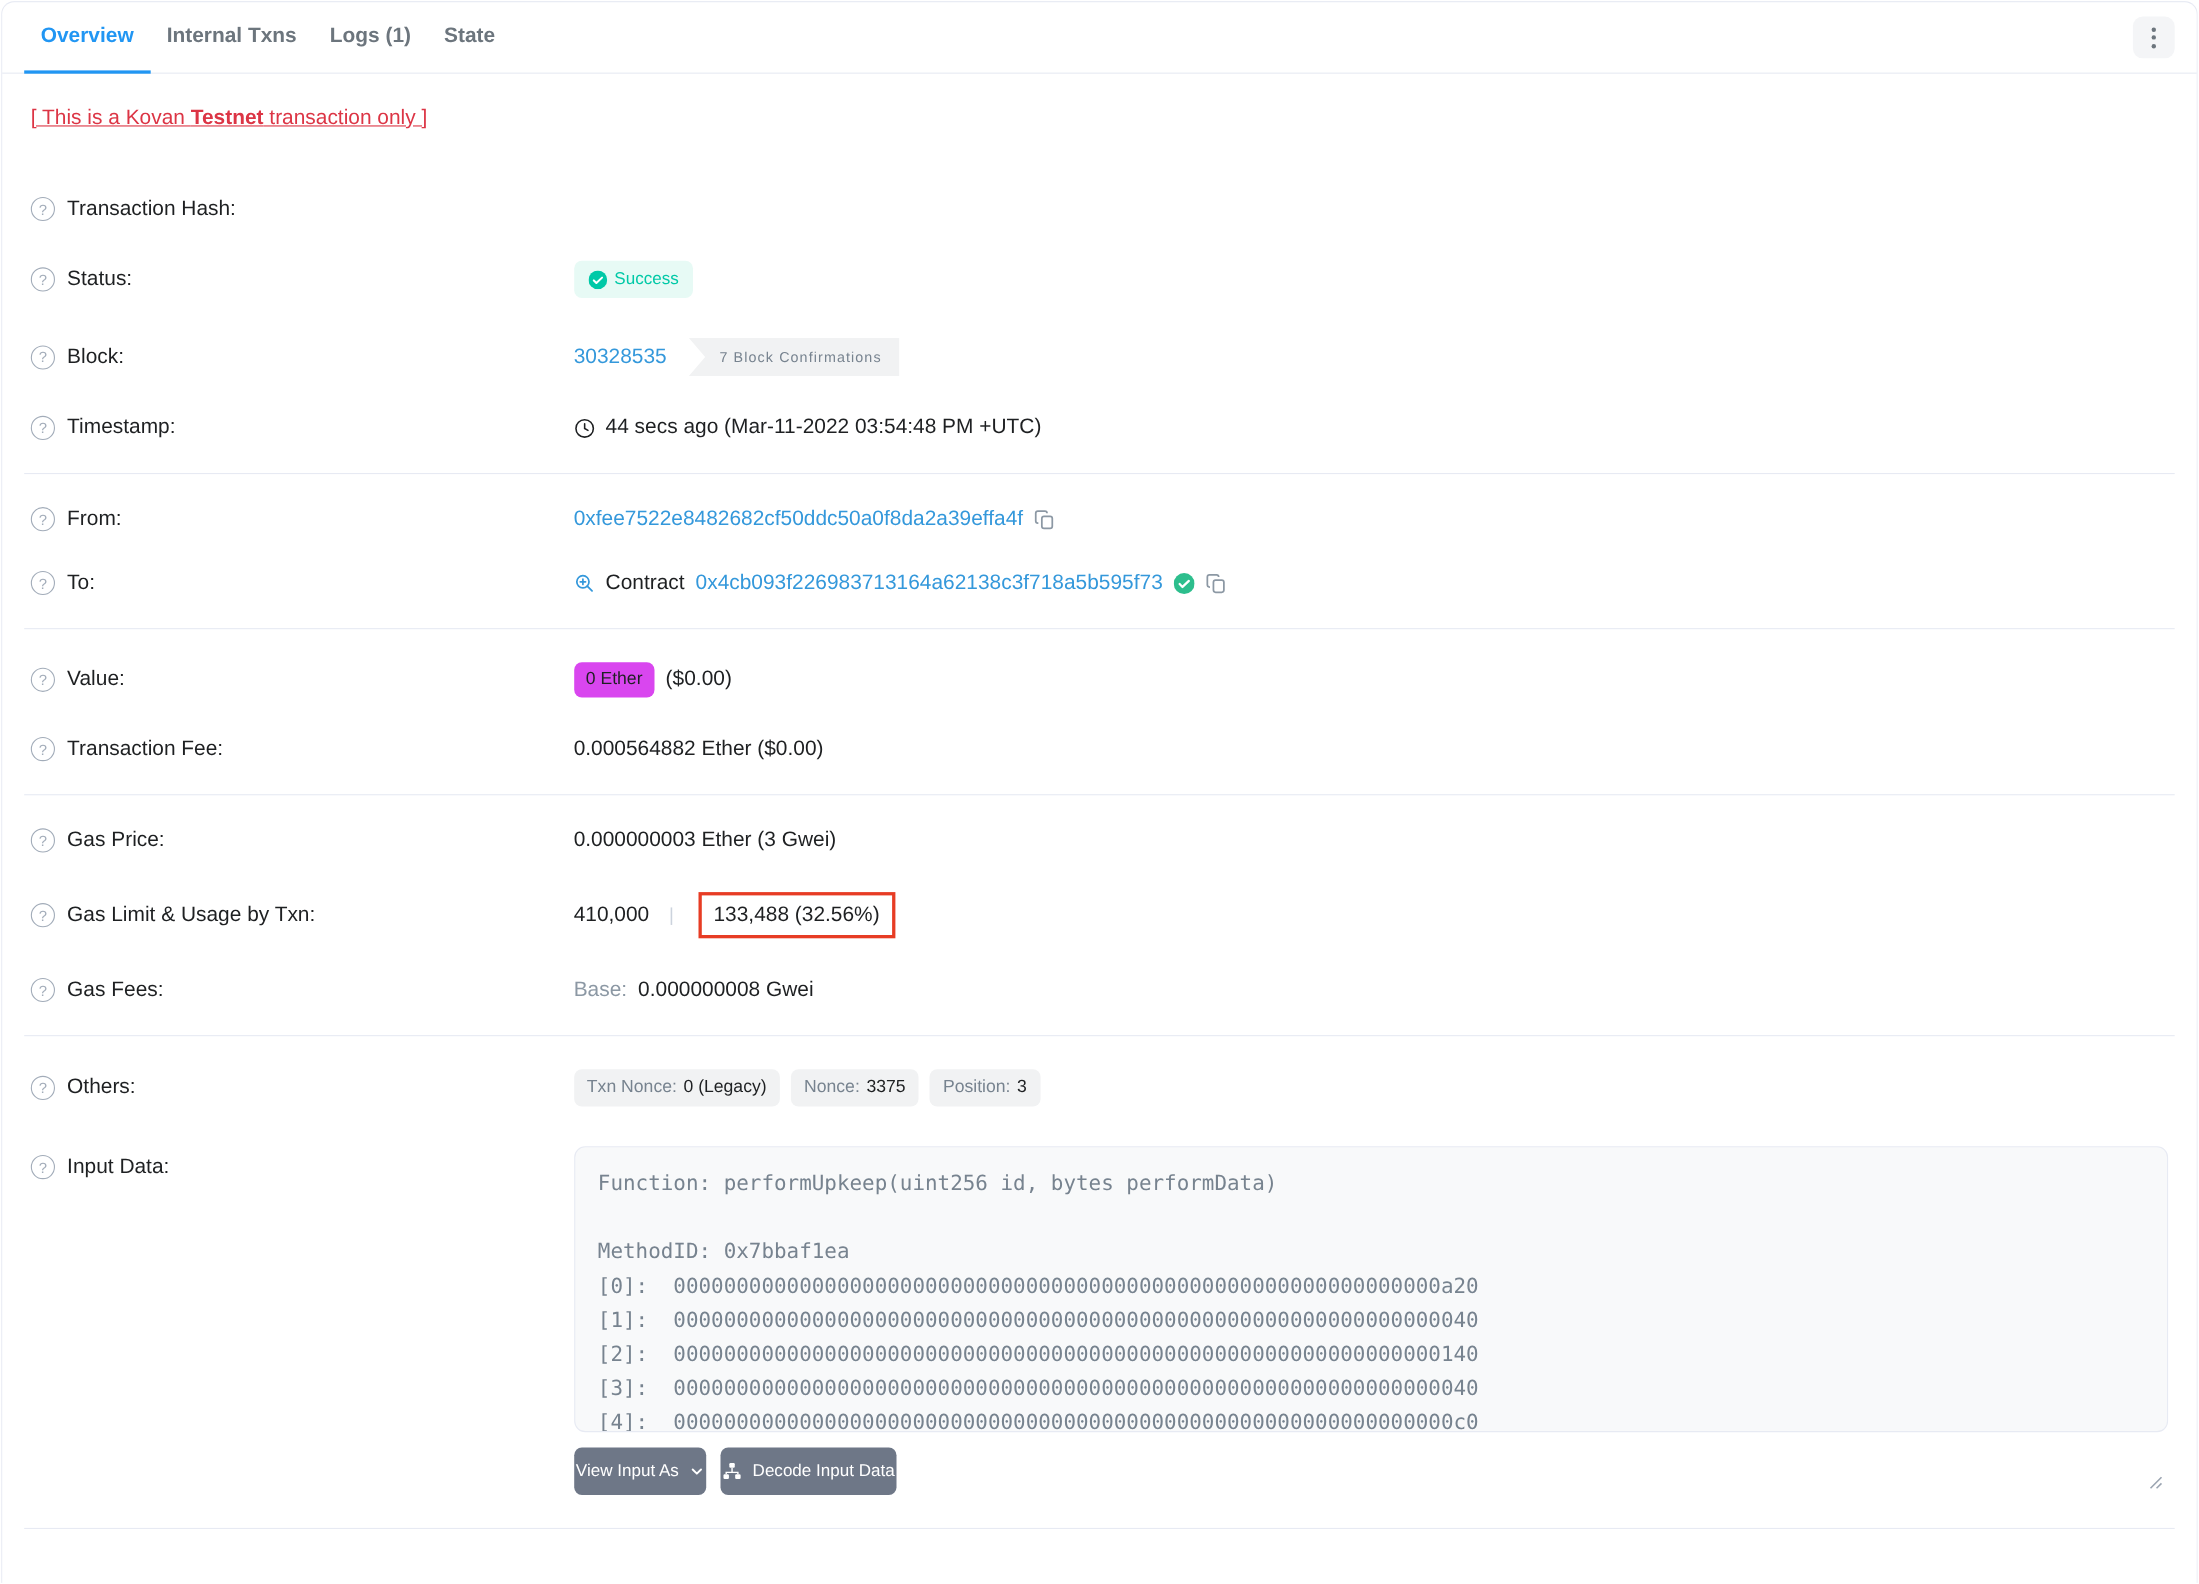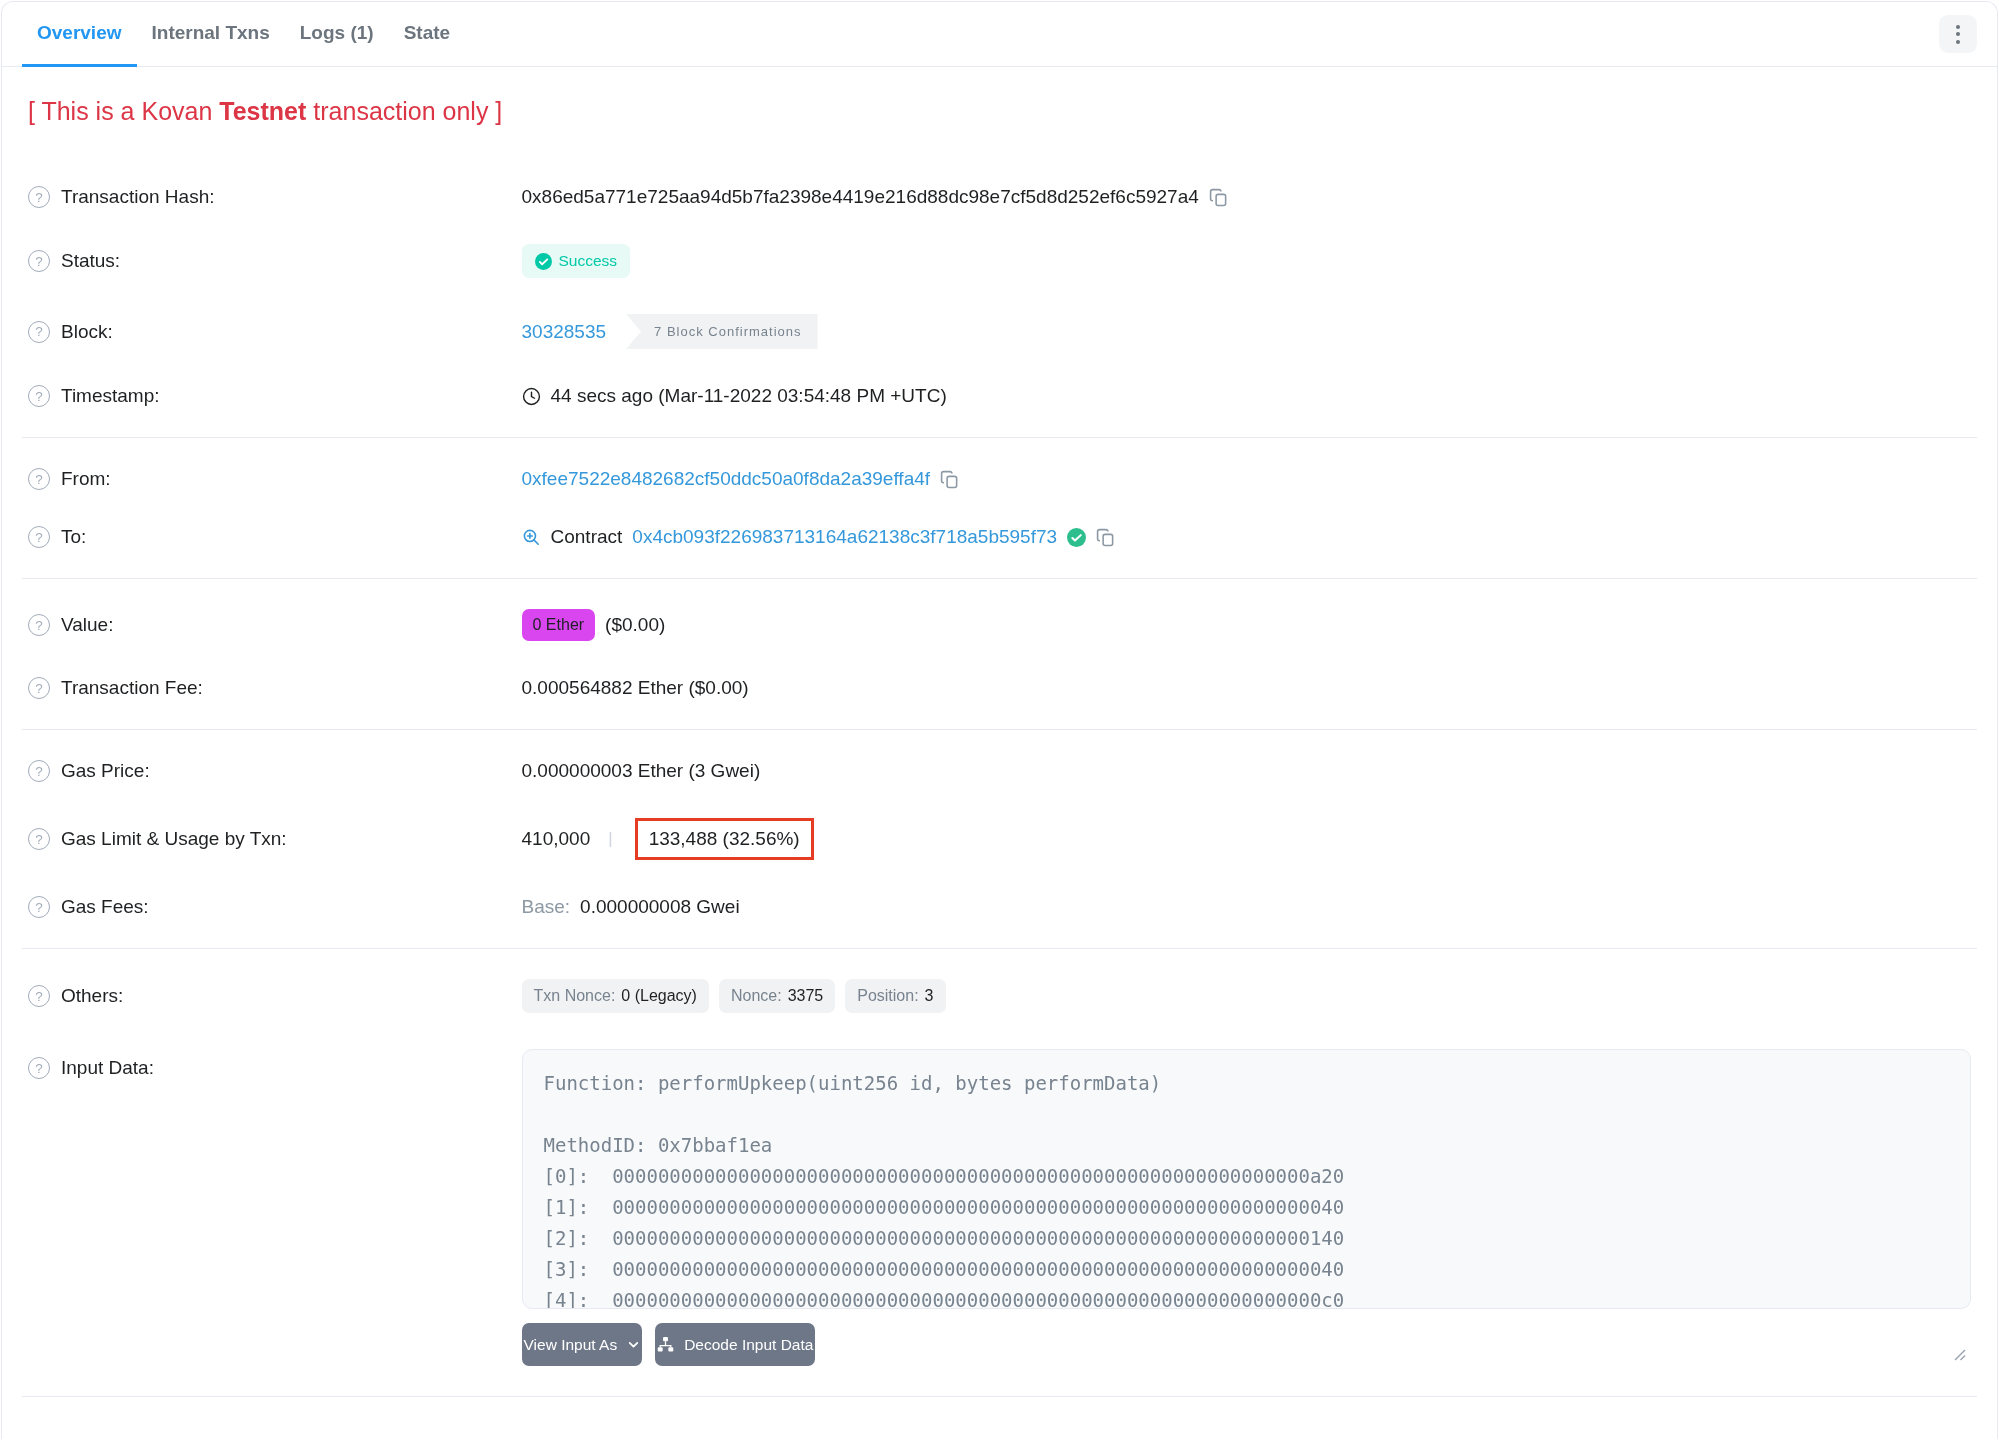--- a/index.html
+++ b/index.html
@@ -11,21 +11,21 @@
   body{font-family:"Liberation Sans","DejaVu Sans",sans-serif;color:var(--dark);width:1999px;}
   .card{width:1997px;min-height:1438px;margin:1px;border:1px solid var(--border);border-bottom:none;border-radius:12px 12px 0 0;background:#fff;}
   
   .card-header{display:flex;align-items:stretch;padding:0 20px;border-bottom:1px solid var(--border);}
   .tab{display:flex;align-items:center;padding:20px 15px;font-size:19px;font-weight:700;color:#6c757d;cursor:pointer;border-bottom:3px solid transparent;margin-bottom:-1px;}
   .tab.active{color:var(--tab_blue,#2196f3);border-bottom-color:var(--tab_blue,#2196f3);}
   .kebab-btn{margin-left:auto;align-self:center;width:38px;height:38px;border:none;border-radius:9px;background:#f4f5f7;display:flex;flex-direction:column;align-items:center;justify-content:center;gap:3.5px;cursor:pointer;}
   .kebab-btn i{width:4px;height:4px;border-radius:50%;background:#6c757d;}
   
   .card-body{padding:0 26px 18px;}
-  .notice{padding:30px 0 16px;font-size:25px;color:var(--notice_red,#dc3545);}
+  .notice{padding:30px 0 16px;font-size:19px;color:var(--notice_red,#dc3545);text-decoration:underline;}
   .notice b{font-weight:700;}
   .gap{height:26px;}
   .row{display:flex;align-items:center;padding:18px 0;font-size:19px;}
   .row .label{flex:0 0 25.4%;display:flex;align-items:center;gap:11px;color:var(--dark);}
   .row .value{flex:1;display:flex;align-items:center;gap:10px;min-width:0;flex-wrap:wrap;}
   .help{width:22px;height:22px;border:1.5px solid #a2acb9;border-radius:50%;color:#a2acb9;font-size:13.5px;font-weight:400;display:inline-flex;align-items:center;justify-content:center;flex:none;cursor:help;}
   hr.divider{border:none;border-top:1px solid var(--border);margin:12px -6px;}
   a.link{color:var(--link_blue,#3498db);text-decoration:none;cursor:pointer;}
   .icon-btn{background:none;border:none;padding:0;display:inline-flex;align-items:center;cursor:pointer;}
   
@@ -67,29 +67,20 @@
   <div class="card-body">
 
     <div class="notice"><span>[ This is a Kovan </span><b>Testnet</b><span> transaction only ]</span></div>
 
     <div class="gap"></div>
 
     <div class="row">
       <div class="label">
         <span class="help">?</span>
         <span>Transaction Hash:</span>
-      </div>
-      <div class="value">
-        <span>0x86ed5a771e725aa94d5b7fa2398e4419e216d88dc98e7cf5d8d252ef6c5927a4</span>
-        <button class="icon-btn">
-          <svg width="19" height="19" viewBox="0 0 24 24" fill="none" stroke="#8c98a4" stroke-width="2" stroke-linejoin="round">
-              <rect x="9" y="8" width="12" height="14" rx="2.5"></rect>
-              <path d="M5 16H4.5A2.5 2.5 0 0 1 2 13.5v-9A2.5 2.5 0 0 1 4.5 2h8A2.5 2.5 0 0 1 15 4.5"></path>
-            </svg>
-        </button>
       </div>
     </div>
 
     <div class="row">
       <div class="label">
           <span class="help">?</span>
           <span>Status:</span>
         </div>
       <div class="value">
         <span class="badge-success">

